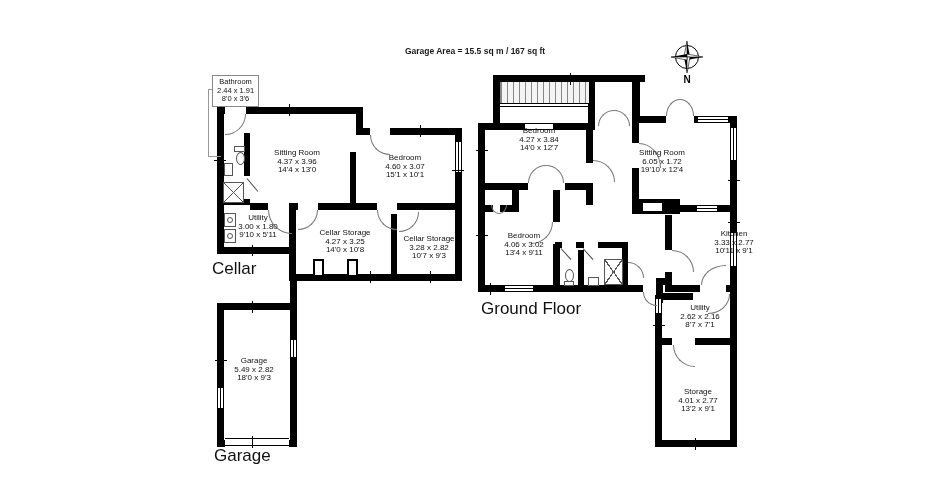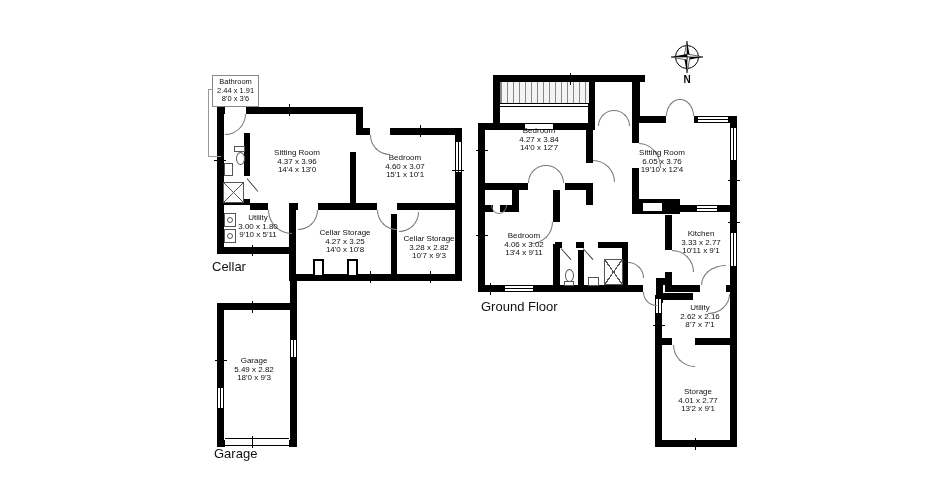--- a/index.html
+++ b/index.html
@@ -24,30 +24,31 @@
   .fix{position:absolute;border:1px solid #555;background:#fff;box-sizing:border-box;}
   .oval{border-radius:50%;}
   .xbox::before,.xbox::after{content:'';position:absolute;inset:0;}
   .xbox::before{background:linear-gradient(to bottom right,transparent calc(50% - .6px),#555 calc(50% - .6px) calc(50% + .6px),transparent calc(50% + .6px));}
   .xbox::after{background:linear-gradient(to top right,transparent calc(50% - .6px),#555 calc(50% - .6px) calc(50% + .6px),transparent calc(50% + .6px));}
   .stub{position:absolute;width:11px;height:16px;border:2px solid #000;border-bottom:none;background:#fff;box-sizing:border-box;}
   .stairs{position:absolute;background:repeating-linear-gradient(90deg,#888 0 1px,#f4f4f4 1px 6px);border-left:1px solid #888;}
   .leader{position:absolute;background:#999;}
   .room-label{position:absolute;transform:translateX(-50%);text-align:center;font-size:8px;line-height:8.5px;color:#111;white-space:nowrap;}
   .rl{display:block;}
-  .floor-label{position:absolute;font-size:13px;color:#111;}
+  .floor-label{position:absolute;font-size:17px;color:#111;}
   .callout{position:absolute;left:212px;top:75px;border:1px solid #888;background:#fff;padding:2px 4px;
            font-size:7.5px;line-height:8.5px;text-align:center;white-space:nowrap;color:#111;}
   .compass-n{position:absolute;left:666px;top:74px;width:42px;text-align:center;font-weight:bold;font-size:10px;color:#000;}
 </style>
 </head>
 <body>
 
 <div class="canvas">
 
+  <div class="area-line" style="top:46px">Garage Area = 15.5 sq m / 167 sq ft</div>
 
   <svg style="position:absolute;left:666px;top:36px" width="42" height="42" viewBox="-21 -21 42 42">
     <circle r="11.5" fill="none" stroke="#000" stroke-width="1"></circle>
     <g>
         <path d="M0,-16 L3,0 L0,0 Z" fill="#000"></path>
         <path d="M0,-16 L-3,0 L0,0 Z" fill="#fff" stroke="#000" stroke-width="0.6"></path>
       </g>
     <g transform="rotate(90)">
         <path d="M0,-16 L3,0 L0,0 Z" fill="#000"></path>
         <path d="M0,-16 L-3,0 L0,0 Z" fill="#fff" stroke="#000" stroke-width="0.6"></path>
@@ -238,29 +239,29 @@
     <i class="tk" style="left:695px;top:438px;width:1px;height:12px"></i>
     <i class="tk" style="left:476px;top:235px;width:12px;height:1px"></i>
 
     <div class="room-label" style="left:539px;top:127px">
       <span class="rl">Bedroom</span>
       <span class="rl">4.27 x 3.84</span>
       <span class="rl">14'0 x 12'7</span>
     </div>
     <div class="room-label" style="left:662px;top:149px">
       <span class="rl">Sitting Room</span>
-      <span class="rl">6.05 x 3.76</span>
+      <span class="rl">6.05 x 1.72</span>
       <span class="rl">19'10 x 12'4</span>
     </div>
     <div class="room-label" style="left:524px;top:232px">
       <span class="rl">Bedroom</span>
       <span class="rl">4.06 x 3.02</span>
       <span class="rl">13'4 x 9'11</span>
     </div>
-    <div class="room-label" style="left:701px;top:230px">
+    <div class="room-label" style="left:734px;top:230px">
       <span class="rl">Kitchen</span>
       <span class="rl">3.33 x 2.77</span>
       <span class="rl">10'11 x 9'1</span>
     </div>
     <div class="room-label" style="left:700px;top:304px">
       <span class="rl">Utility</span>
       <span class="rl">2.62 x 2.16</span>
       <span class="rl">8'7 x 7'1</span>
     </div>
     <div class="room-label" style="left:698px;top:388px">

